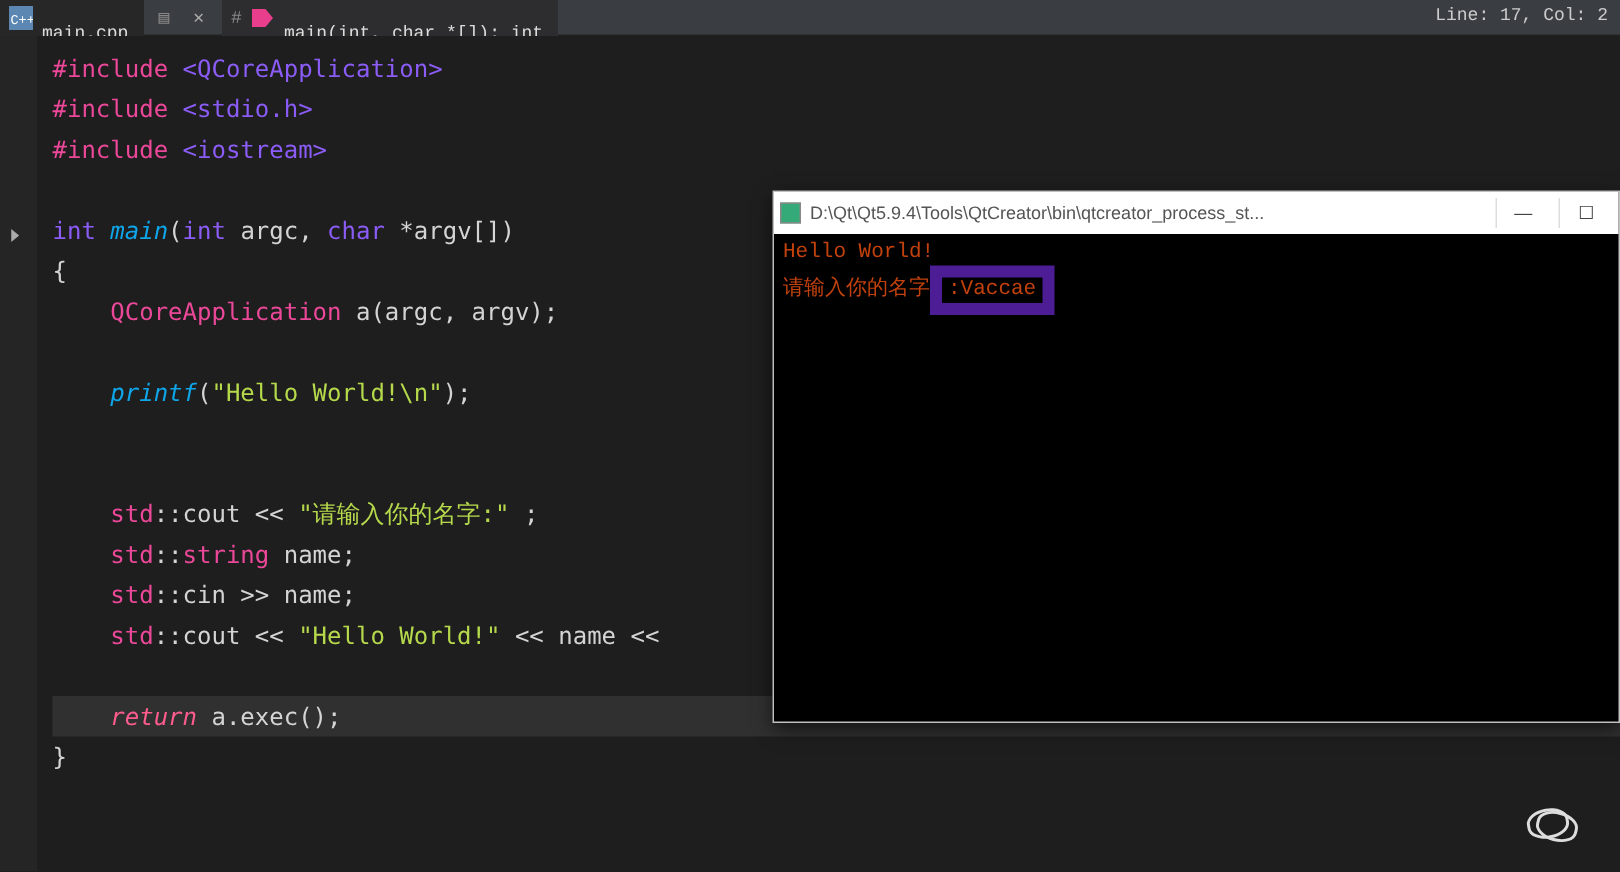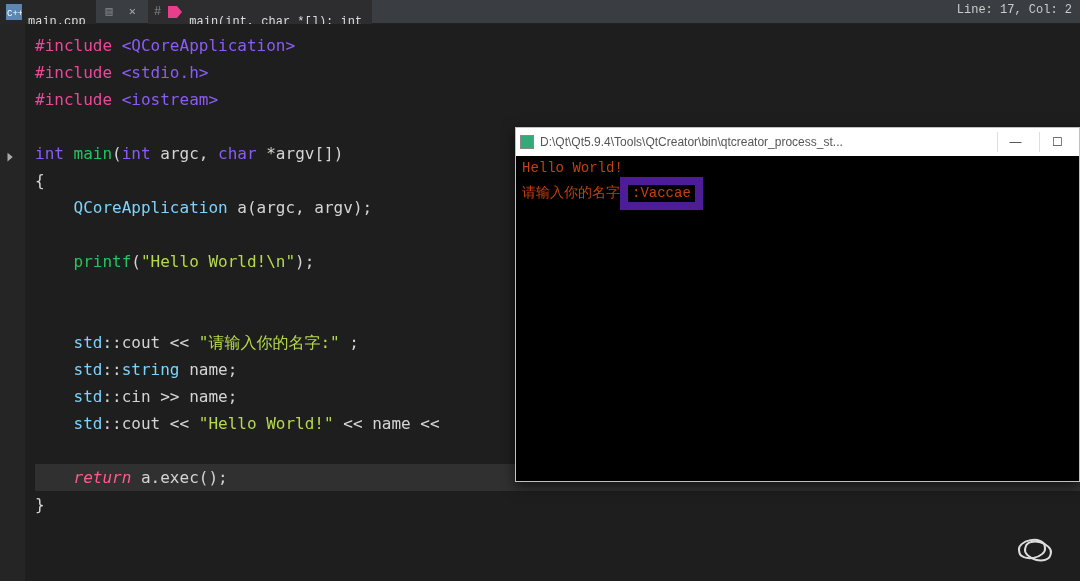--- a/index.html
+++ b/index.html
@@ -14,24 +14,24 @@
 .tab-close { color:#aaa; padding:0 6px; }
 .split-icon { color:#888; padding:0 10px; }
 .statusright { position:absolute; right:8px; top:3px; color:#ccc; font-size:12px; }
 
 
 .editor { position:absolute; left:25px; top:24px; right:0; bottom:0; background:#1e1e1e; }
 .gutter { position:absolute; left:0; top:0; width:25px; height:581px; background:#252526; }
 .arrow { position:absolute; left:4px; width:14px; height:14px; color:#888; }
 pre.code { padding:8px 0 0 10px; font-size:16px; line-height:27px; color:#d4d4d4; }
 .key { color:#8b5cf6; }
-.type { color:#7dd3fc;text-align:right; }
+.type { color:#ec4899;text-align:right; }
 .str { color:#b6d94c; }
 .pre { color:#ec4899; }
-.fn { color:#22c55e; }
+.fn { color:#0ea5e9;font-style:italic; }
 .ret { font-style:italic; color:#ff5c8d; }
 .hl-line { display:inline-block; background:#303030; width:100%; }
 
 
 .console { position:absolute; left:515px; top:127px; width:565px; height:355px; background:#000; border:1px solid #c0c0c0; box-shadow:0 4px 12px rgba(0,0,0,.6); }
 .console-titlebar { height:28px; background:#fff; display:flex; align-items:center; font-family:Tahoma,Arial; font-size:12px; color:#555; padding:0 4px; gap:6px; }
 .console-icon { width:14px; height:14px; border:1px solid #888; background:#3a7; display:inline-block; }
 .console-path { flex:1; white-space:nowrap; overflow:hidden; text-overflow:ellipsis; }
 .win-btn { width:36px; height:20px; display:inline-flex; align-items:center; justify-content:center; color:#444; font-family:Arial; font-size:12px; border-left:1px solid #ddd; }
 .console-body { padding:4px 6px; color:#c2410c; font-family:"SimSun","Courier New",monospace; font-size:14px; line-height:17px; }

